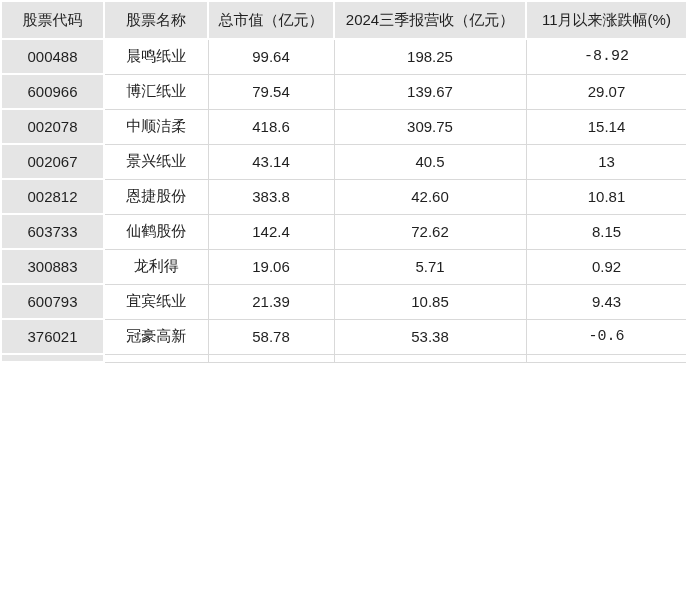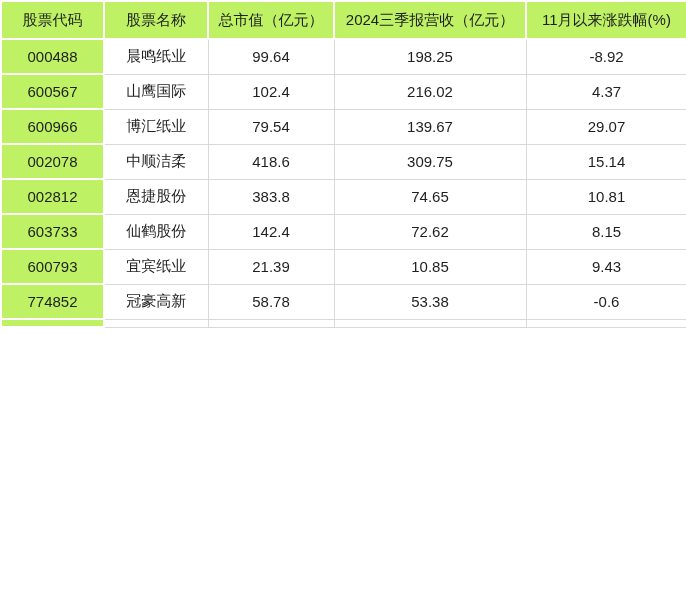--- a/index.html
+++ b/index.html
@@ -32,28 +32,28 @@
     white-space: nowrap;
   }
   
   table.stock-table td {
     border: 1px solid #d9d9d9;
     background: #ffffff;
   }
   
   table.stock-table th,
   table.stock-table td.cyan {
-    background: #bef264;
+    background: #e5e5e5;
     border: 2px solid #ffffff;
   }
   tr.header-row { height: 38px; }
   tr.data-row   { height: 35px; }
   tr.filler-row { height: 8px; }
   td.pos { color: #f22e2e; }
-  td.neg { color: #18a05d; }
+  td.neg { color: #18a05d; font-family: Liberation Mono, monospace; }
 </style>
 </head>
 <body>
 
 <div class="table-wrap">
   <table class="stock-table">
     <colgroup>
       <col style="width:103px">
       <col style="width:104px">
       <col style="width:126px">
@@ -71,63 +71,70 @@
     </thead>
     <tbody id="table-body">
         <tr class="data-row">
           <td class="cyan">000488</td>
           <td>晨鸣纸业</td>
           <td>99.64</td>
           <td>198.25</td>
           <td class="neg">-8.92</td>
         </tr>
         <tr class="data-row">
-          <td class="cyan">600567</td>
-          <td>山鹰国际</td>
-          <td>102.4</td>
-          <td>216.02</td>
-          <td class="pos">4.37</td>
-        </tr>
-        <tr class="data-row">
           <td class="cyan">600966</td>
           <td>博汇纸业</td>
           <td>79.54</td>
           <td>139.67</td>
           <td class="pos">29.07</td>
         </tr>
         <tr class="data-row">
           <td class="cyan">002078</td>
           <td>中顺洁柔</td>
           <td>418.6</td>
           <td>309.75</td>
           <td class="pos">15.14</td>
         </tr>
         <tr class="data-row">
+          <td class="cyan">002067</td>
+          <td>景兴纸业</td>
+          <td>43.14</td>
+          <td>40.5</td>
+          <td class="pos">13</td>
+        </tr>
+        <tr class="data-row">
           <td class="cyan">002812</td>
           <td>恩捷股份</td>
           <td>383.8</td>
-          <td>74.65</td>
+          <td>42.60</td>
           <td class="pos">10.81</td>
         </tr>
         <tr class="data-row">
           <td class="cyan">603733</td>
           <td>仙鹤股份</td>
           <td>142.4</td>
           <td>72.62</td>
           <td class="pos">8.15</td>
         </tr>
         <tr class="data-row">
+          <td class="cyan">300883</td>
+          <td>龙利得</td>
+          <td>19.06</td>
+          <td>5.71</td>
+          <td class="pos">0.92</td>
+        </tr>
+        <tr class="data-row">
           <td class="cyan">600793</td>
           <td>宜宾纸业</td>
           <td>21.39</td>
           <td>10.85</td>
           <td class="pos">9.43</td>
         </tr>
         <tr class="data-row">
-          <td class="cyan">774852</td>
+          <td class="cyan">376021</td>
           <td>冠豪高新</td>
           <td>58.78</td>
           <td>53.38</td>
           <td class="neg">-0.6</td>
         </tr>
         <tr class="filler-row">
           <td class="cyan"></td>
           <td></td>
           <td></td>
           <td></td>

